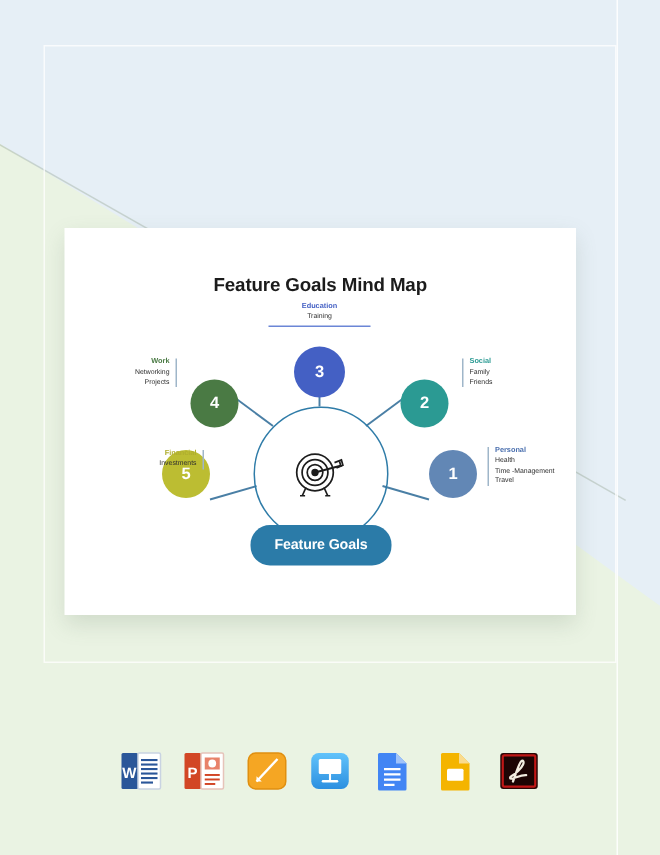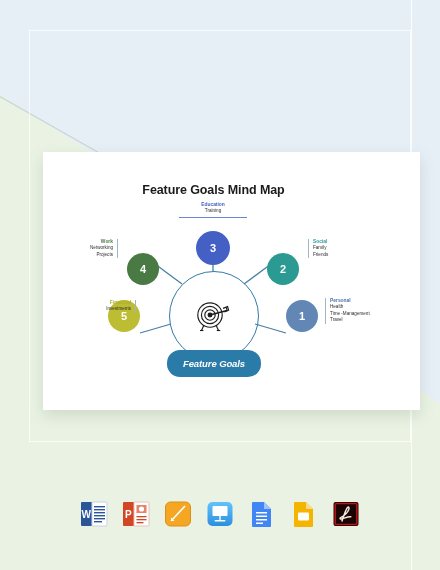--- a/index.html
+++ b/index.html
@@ -38,21 +38,20 @@
     background:rgba(160,175,160,.45);
     transform-origin:0 0;
     transform:rotate(29.6deg);
   }
 
   
   #card{
     position:absolute;left:43px;top:152px;width:341px;height:258px;
     background:#ffffff;
     box-shadow:0 6px 14px rgba(90,110,90,.18);
-    padding-left:36px;
   }
   #card-title{
     position:absolute;left:0;top:31px;width:341px;
     text-align:center;
     font-size:12.5px;font-weight:bold;color:#1b1b1b;
     letter-spacing:-.1px;
   }
 
   
   #map{position:absolute;left:0;top:0;width:341px;height:258px;}
@@ -76,21 +75,20 @@
     position:absolute;border:1.3px solid #2f7ca8;border-radius:50%;
     background:transparent;
   }
   #target-icon{position:absolute;}
   #goal-pill{
     position:absolute;
     background:#2b7ba8;border-radius:13px;
     display:flex;align-items:center;justify-content:center;
     color:#fff;font-size:9.5px;font-weight:bold;
     letter-spacing:-.1px;
-    font-style:italic;
   }
 
   
   #icons{
     position:absolute;left:0;top:492px;width:440px;height:44px;
     display:flex;align-items:center;justify-content:center;gap:14px;
   }
   .fic{width:28px;height:28px;position:relative;}
   .fic svg{display:block;}
 </style>

